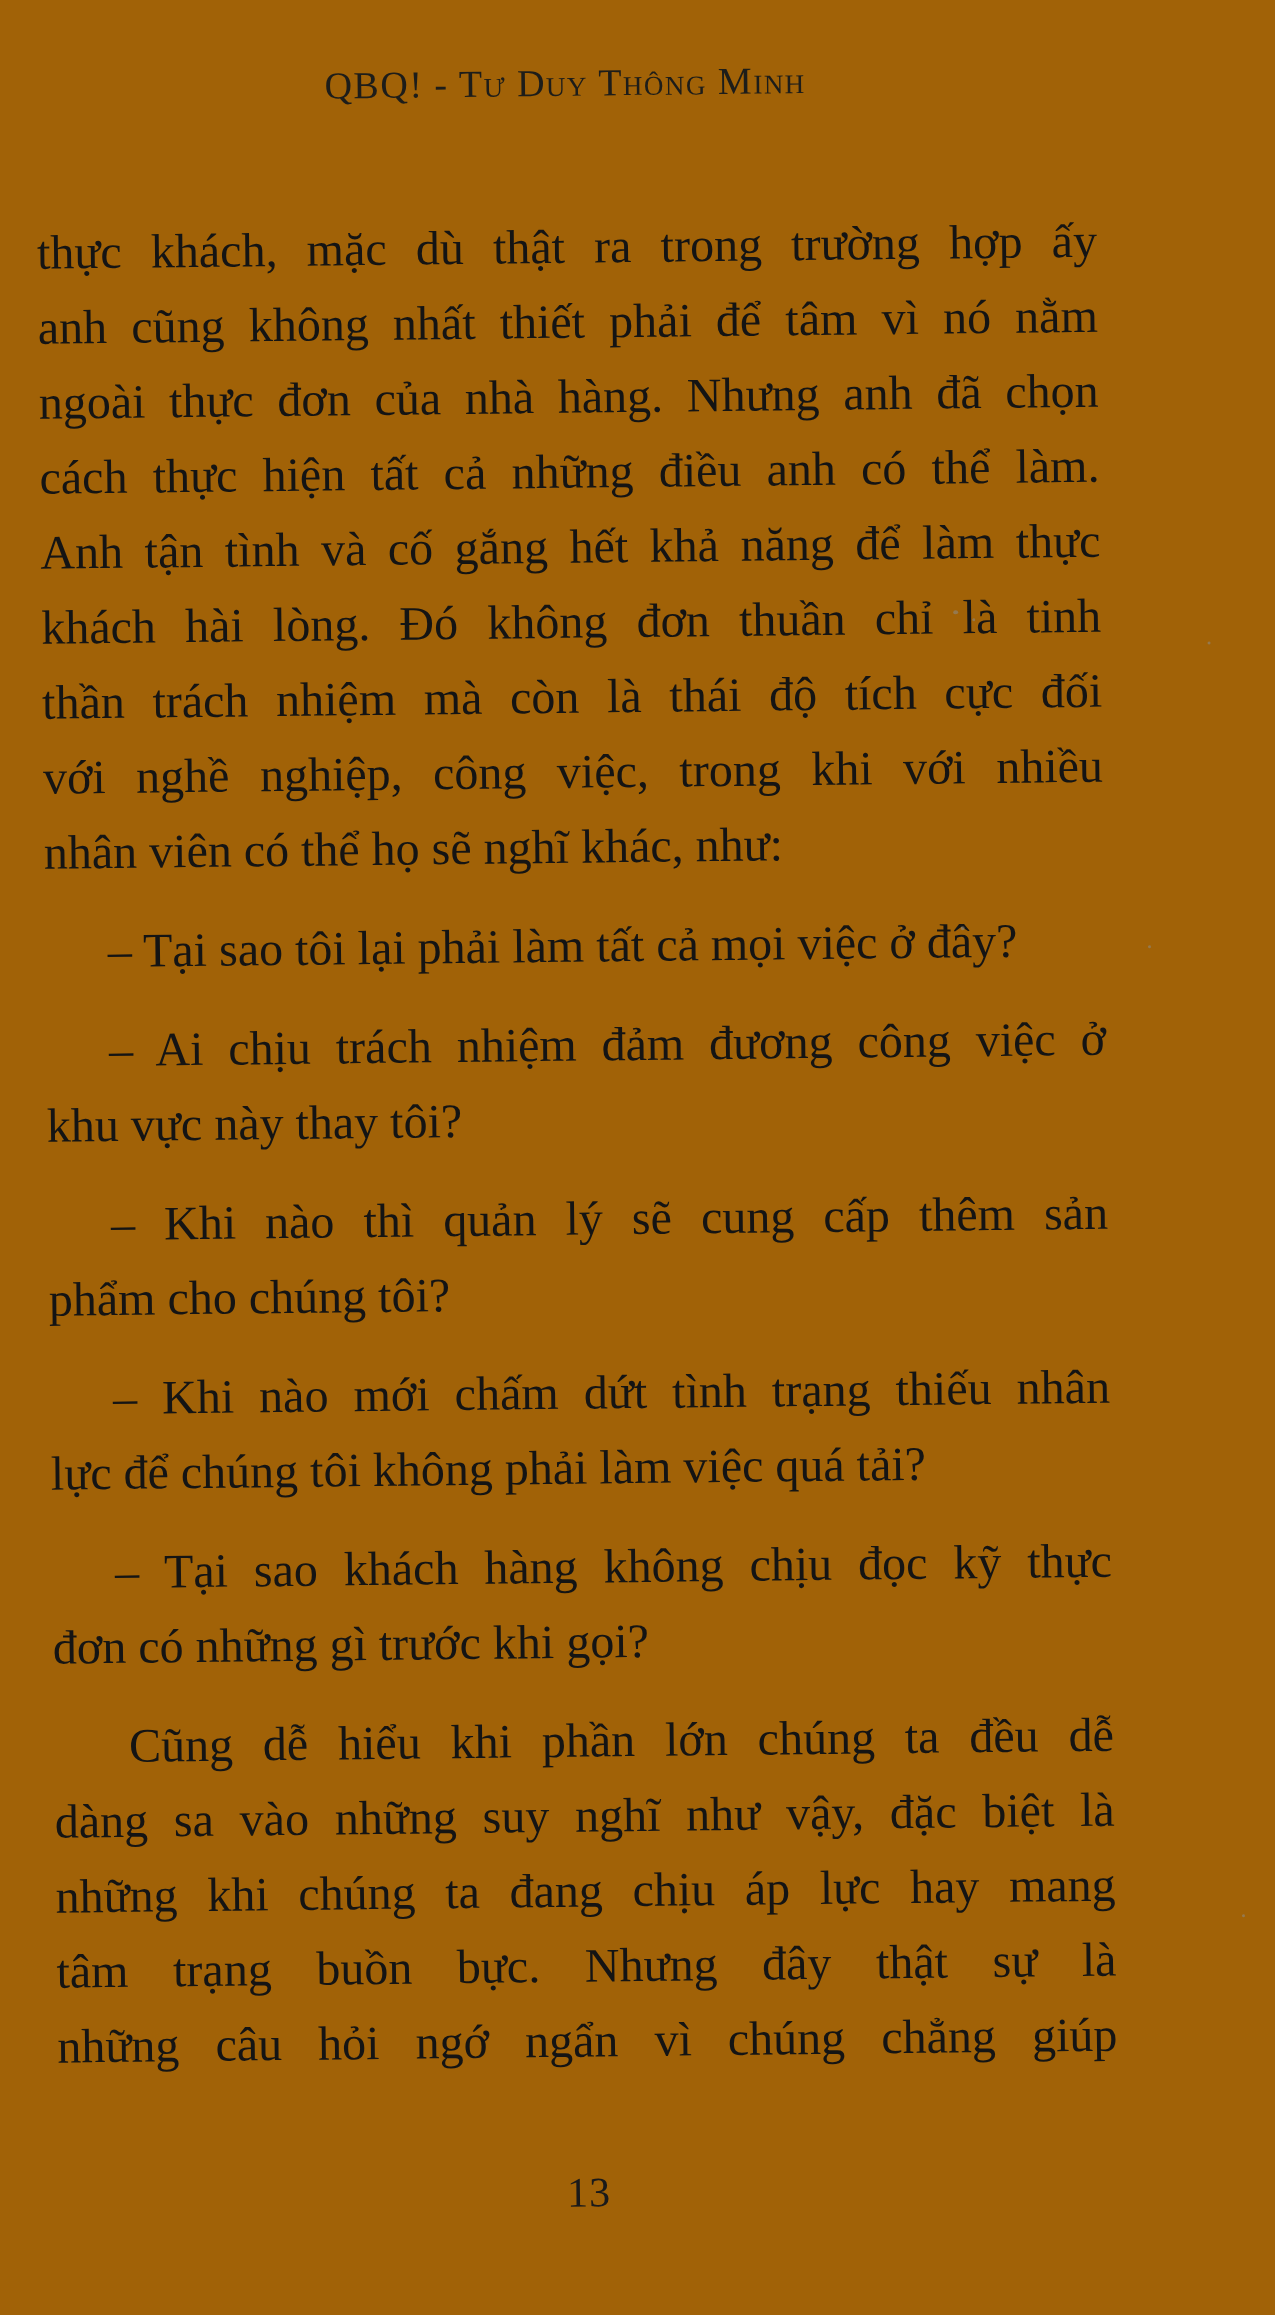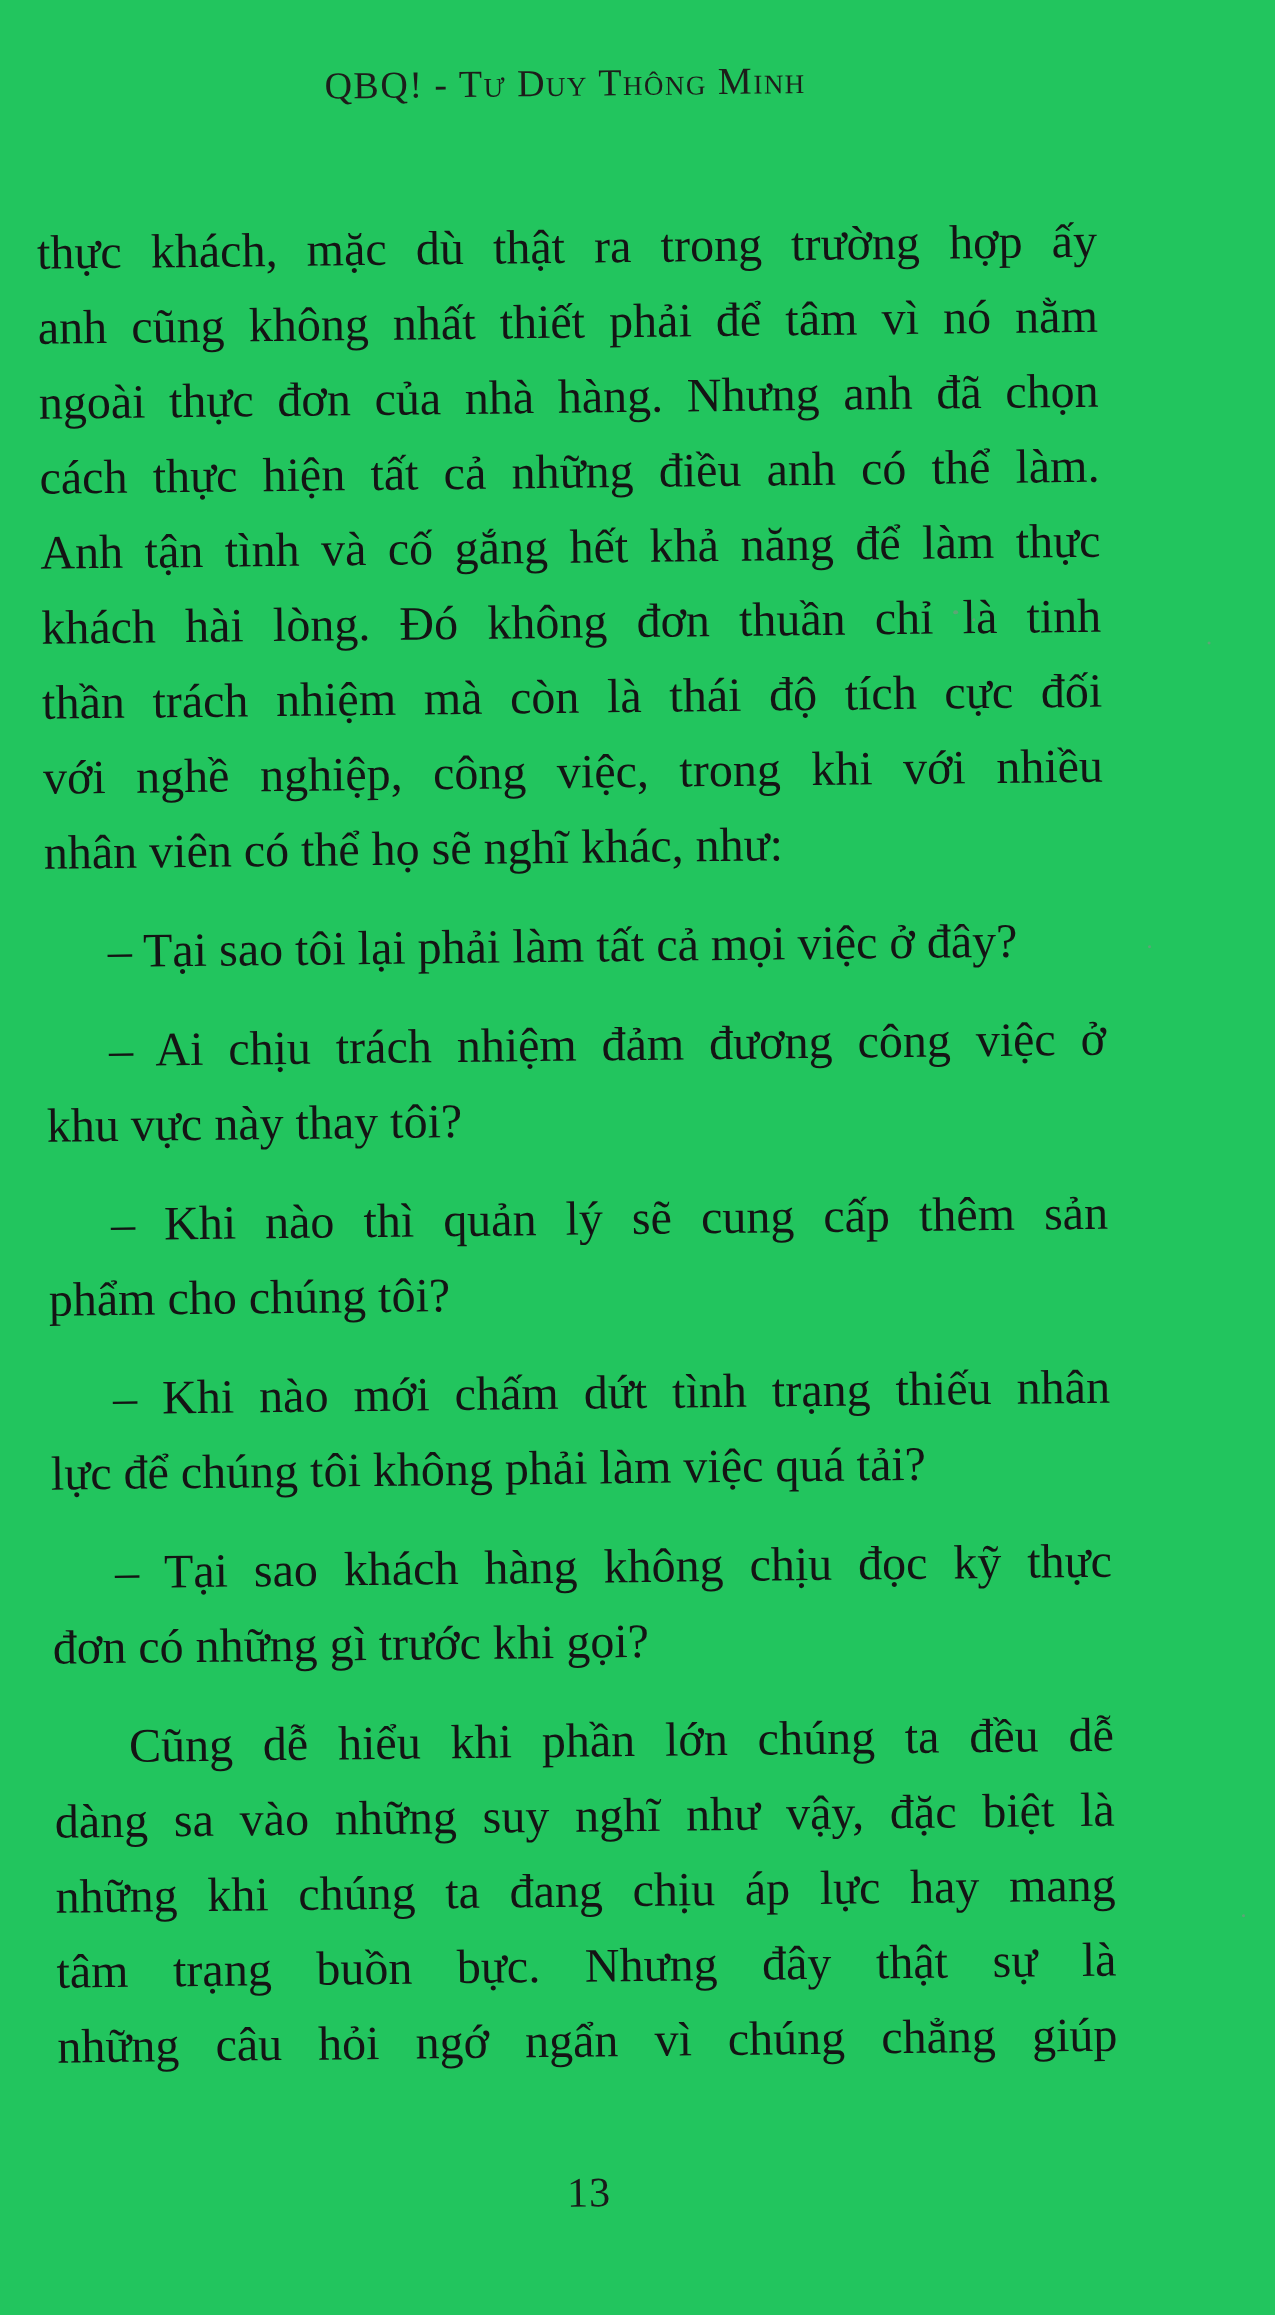--- a/index.html
+++ b/index.html
@@ -3,21 +3,21 @@
 <meta charset="utf-8">
 <style>
   html, body {
     margin: 0;
     padding: 0;
   }
   .page {
     position: relative;
     width: 1275px;
     height: 2315px;
-    background: #22c55e;
+    background: #a16207;
     overflow: hidden;
     font-family: "Liberation Serif", "DejaVu Serif", serif;
     color: #161616;
   }
   
   .scan {
     position: absolute;
     inset: 0;
     transform: rotate(-0.65deg);
     transform-origin: 50% 45%;

